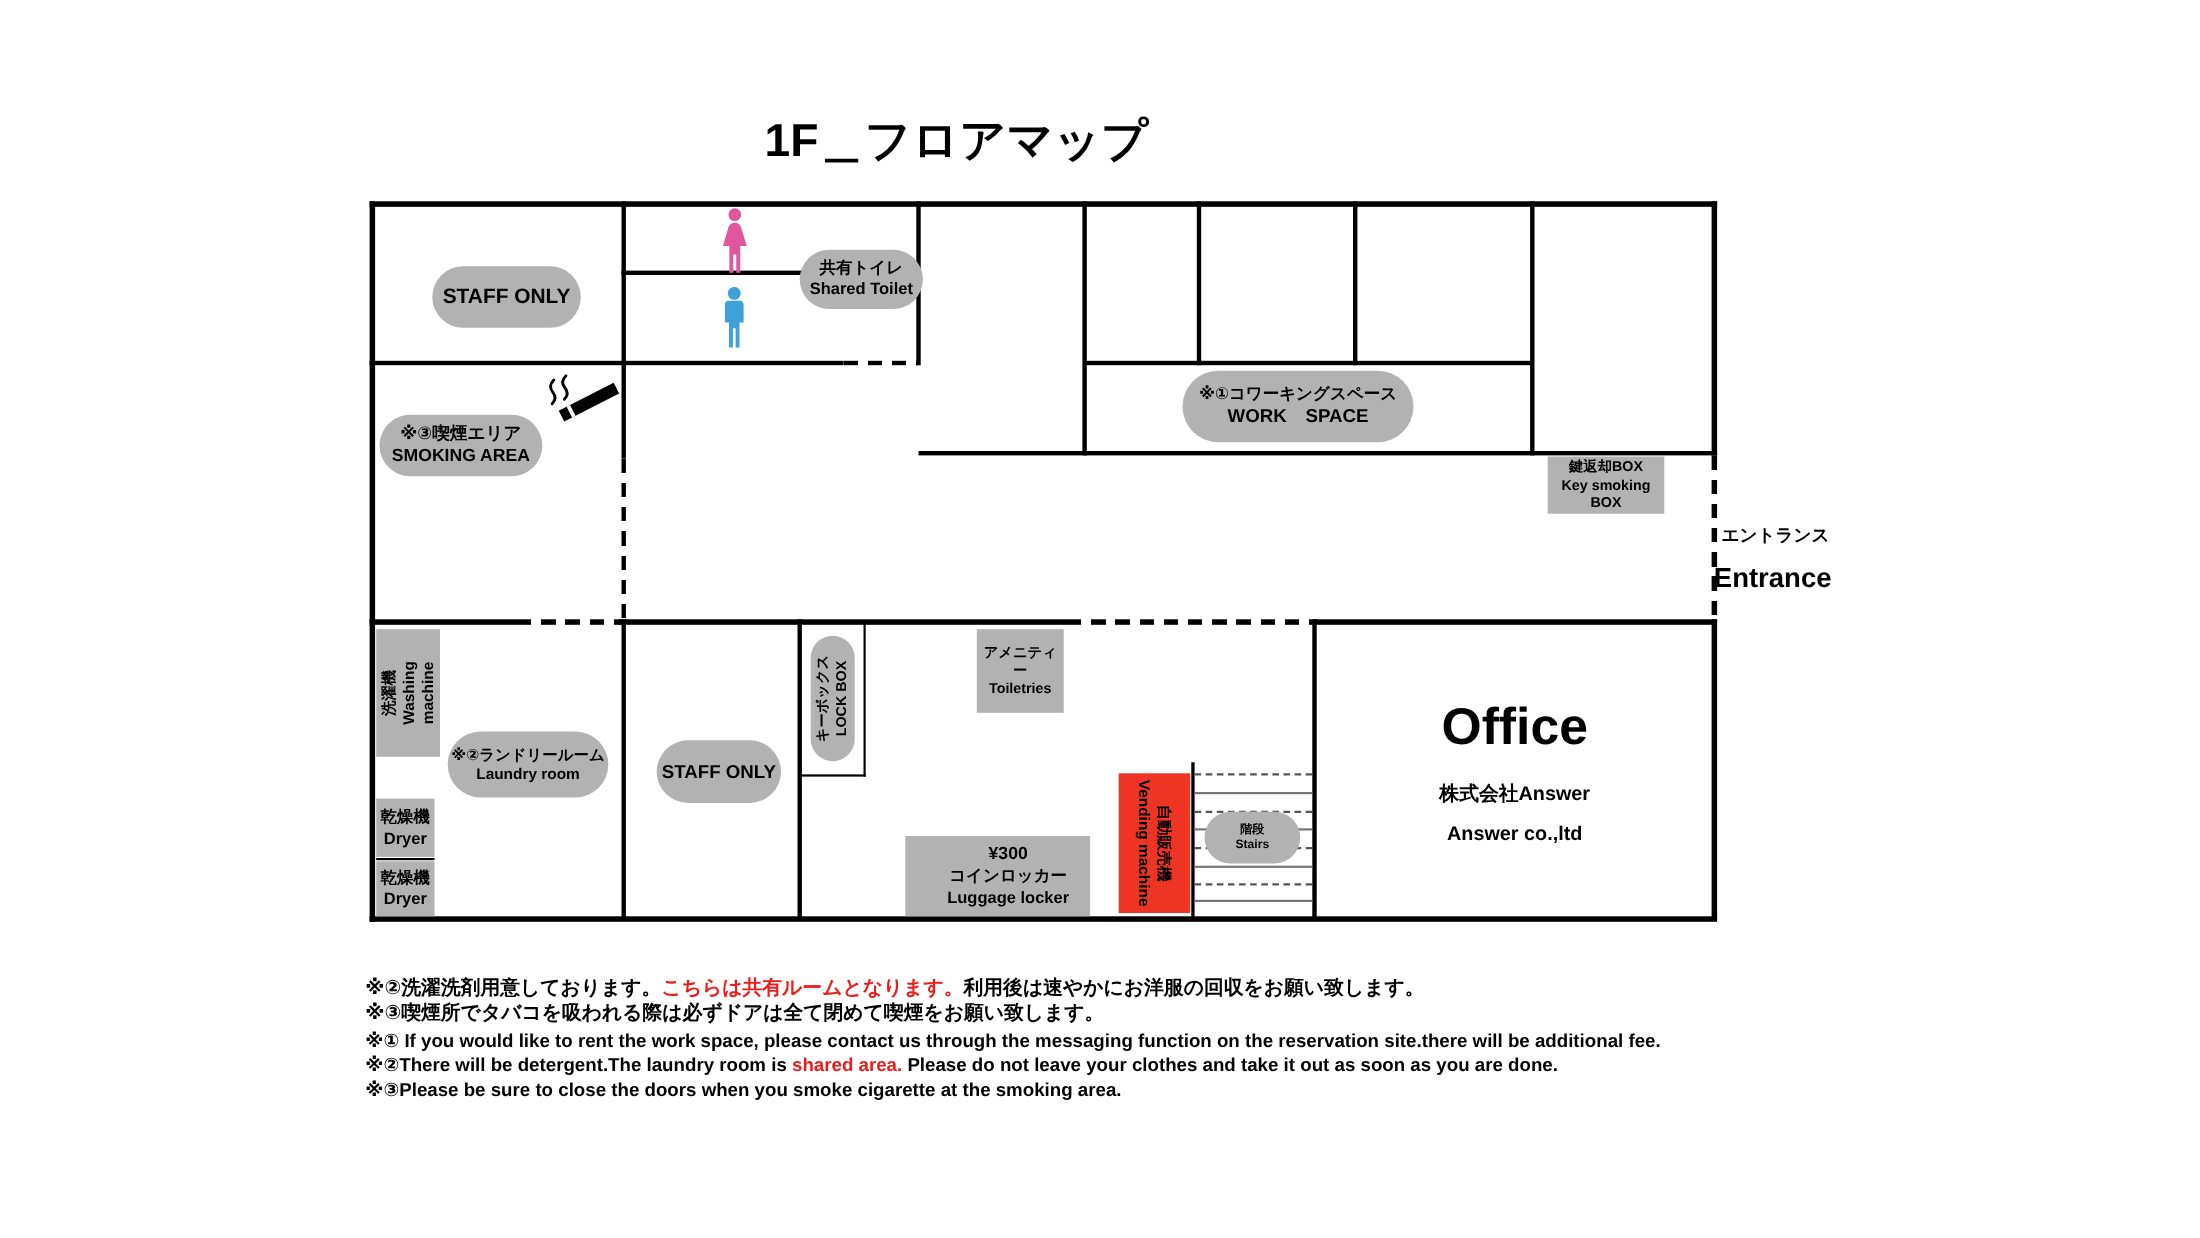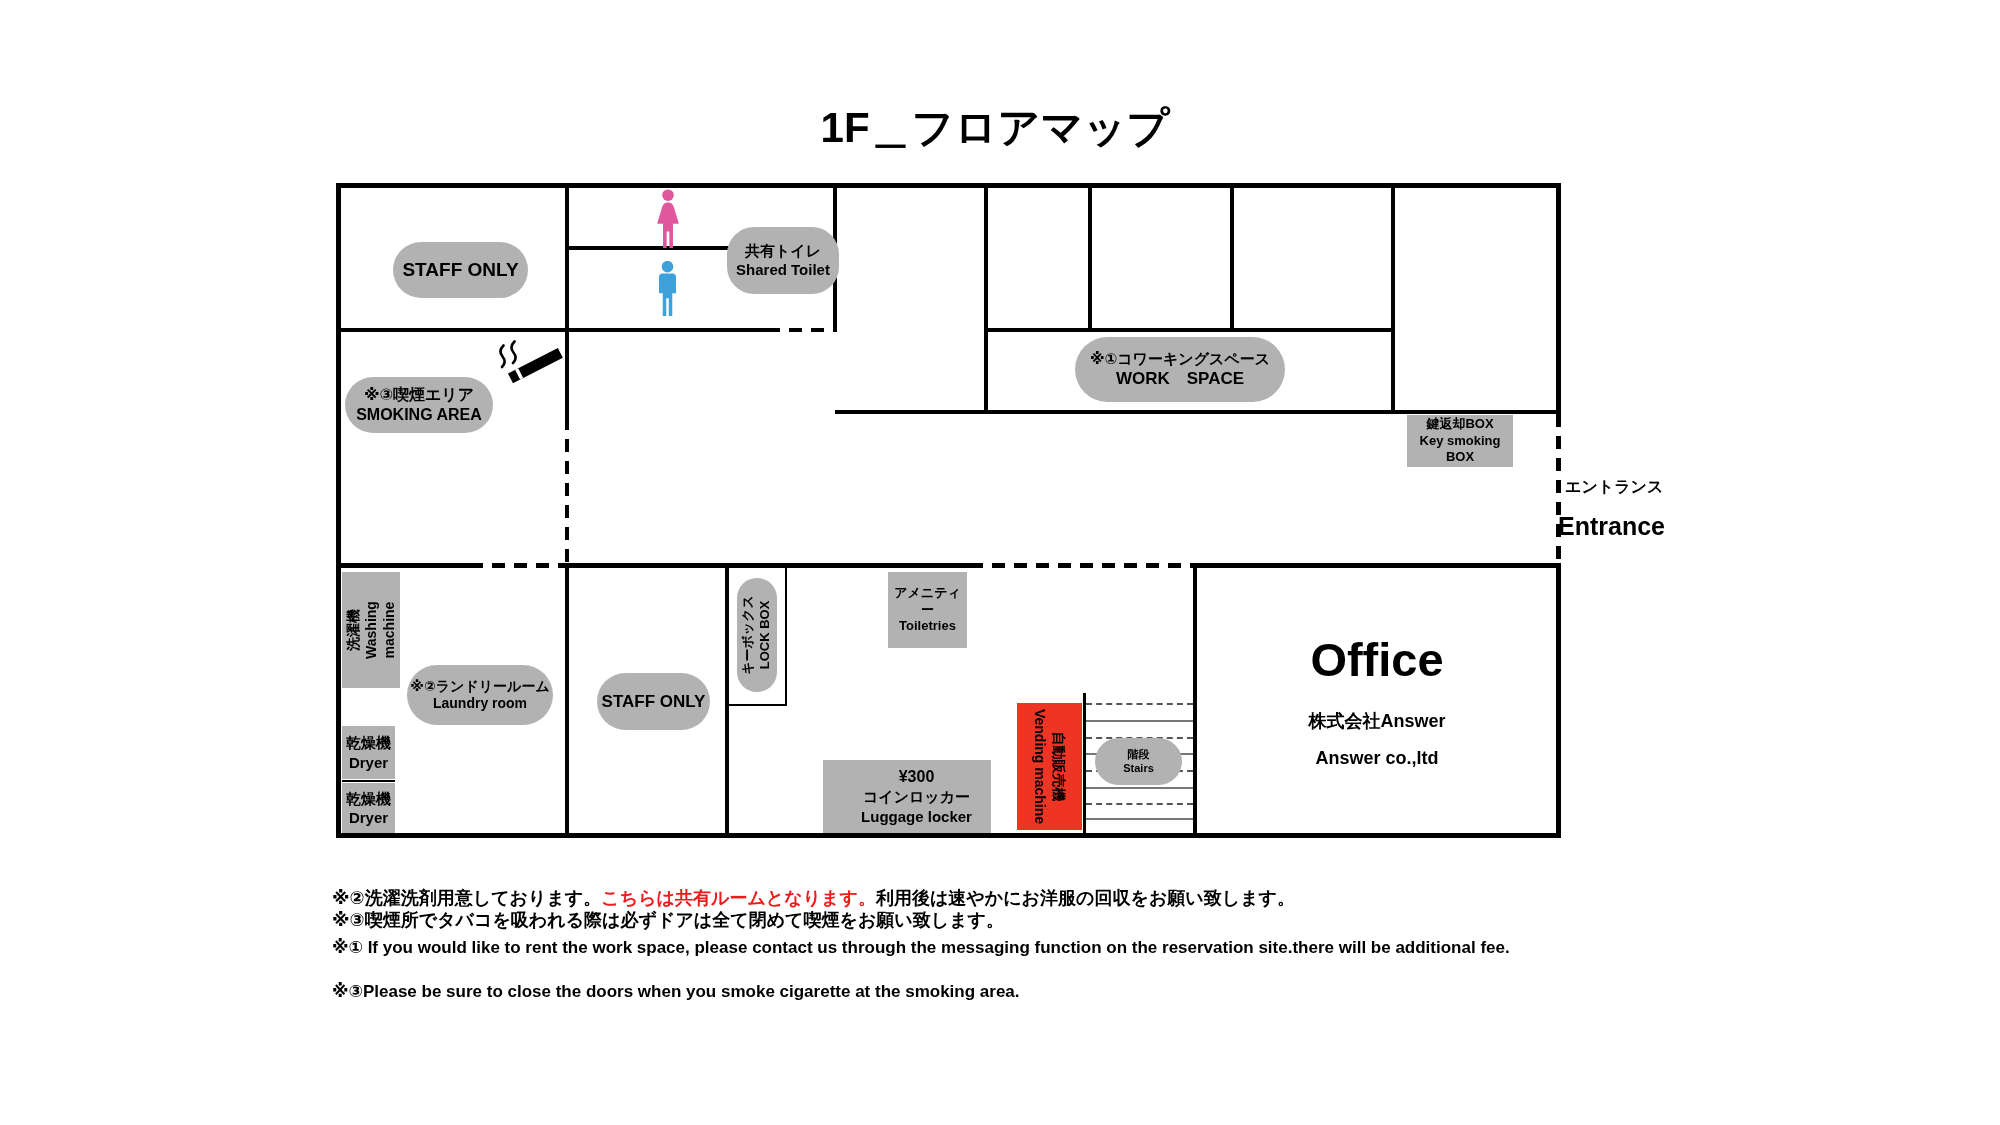--- a/index.html
+++ b/index.html
@@ -8,21 +8,21 @@
   .abs{position:absolute;}
   .wl{position:absolute;background:#000;}
   .dash-h{position:absolute;background:repeating-linear-gradient(to right,#000 0 13px,transparent 13px 22px);}
   .dash-v{position:absolute;background:repeating-linear-gradient(to bottom,#000 0 13px,transparent 13px 22px);}
   .bubble{position:absolute;background:#b2b2b2;border-radius:30px;display:flex;flex-direction:column;
           align-items:center;justify-content:center;text-align:center;font-weight:700;line-height:1.25;}
   .gbox{position:absolute;background:#b2b2b2;display:flex;flex-direction:column;
         justify-content:center;text-align:center;font-weight:700;line-height:1.3;}
   .rot{display:flex;flex-direction:column;align-items:center;justify-content:center;
        text-align:center;font-weight:700;line-height:1.3;}
-  .title{position:absolute;font-weight:700;text-align:center;}
+  .title{position:absolute;font-weight:700;text-align:left;}
   .note{position:absolute;font-weight:700;white-space:nowrap;}
   .note .red{color:#ed1c1c;}
   .steps{position:absolute;left:1086px;width:107px;height:0;}
 </style>
 </head>
 <body>
 
 <div id="page">
 
   <div class="title" style="left:695px;top:100px;width:600px;font-size:42px;">1F＿フロアマップ</div>
@@ -88,21 +88,21 @@
     <g transform="rotate(-27 26 46)">
       <rect x="24" y="41" width="56" height="11" fill="#000"></rect>
       <rect x="32" y="41" width="3.5" height="11" fill="#fff"></rect>
     </g>
   </svg>
 
   <div class="bubble" style="left:393px;top:242px;width:135px;height:56px;font-size:19px;">
     <span>STAFF ONLY</span>
   </div>
 
-  <div class="bubble" style="left:727px;top:227px;width:112px;height:67px;font-size:15px;border-radius:27px;">
+  <div class="bubble" style="left:727px;top:227px;width:112px;height:54px;font-size:15px;border-radius:27px;">
     <span>共有トイレ</span>
     <span>Shared Toilet</span>
   </div>
 
   <div class="bubble" style="left:345px;top:377px;width:148px;height:56px;font-size:16px;">
     <span>※③喫煙エリア</span>
     <span>SMOKING AREA</span>
   </div>
 
   <div class="bubble" style="left:1075px;top:337px;width:210px;height:65px;font-size:15px;border-radius:33px;">
@@ -178,17 +178,20 @@
 
   <div class="note" style="left:332px;top:886px;font-size:18px;">
     <span>※②洗濯洗剤用意しております。</span><span class="red">こちらは共有ルームとなります。</span><span>利用後は速やかにお洋服の回収をお願い致します。</span>
   </div>
   <div class="note" style="left:332px;top:908px;font-size:18px;">
     <span>※③喫煙所でタバコを吸われる際は必ずドアは全て閉めて喫煙をお願い致します。</span><span class="red"></span><span></span>
   </div>
   <div class="note" style="left:332px;top:937px;font-size:17px;">
     <span>※① If you would like to rent the work space, please contact us through the messaging function on the reservation site.there will be additional fee.</span><span class="red"></span><span></span>
   </div>
+  <div class="note" style="left:332px;top:959px;font-size:17px;">
+    <span>※②There will be detergent.The laundry room is </span><span class="red">shared area.</span><span> Please do not leave your clothes and take it out as soon as you are done.</span>
+  </div>
   <div class="note" style="left:332px;top:981px;font-size:17px;">
     <span>※③Please be sure to close the doors when you smoke cigarette at the smoking area.</span><span class="red"></span><span></span>
   </div>
 
 </div>
 
 </body></html>

